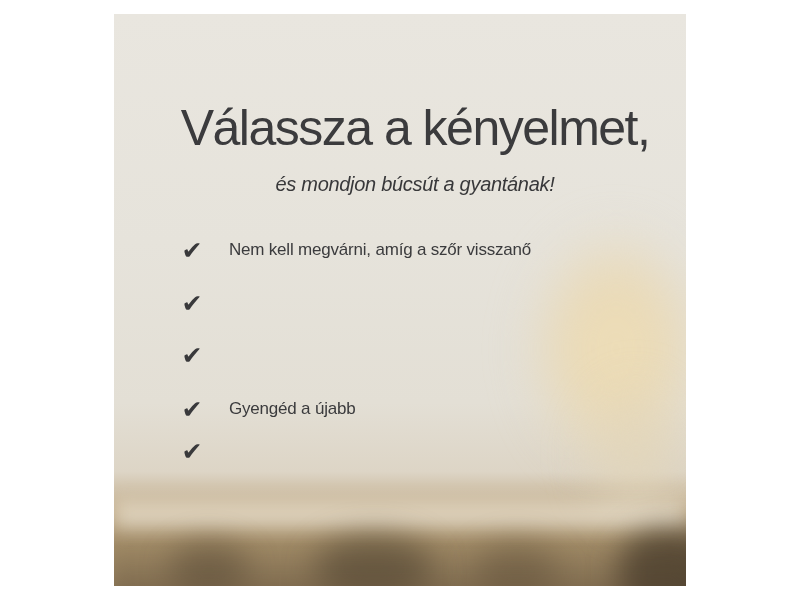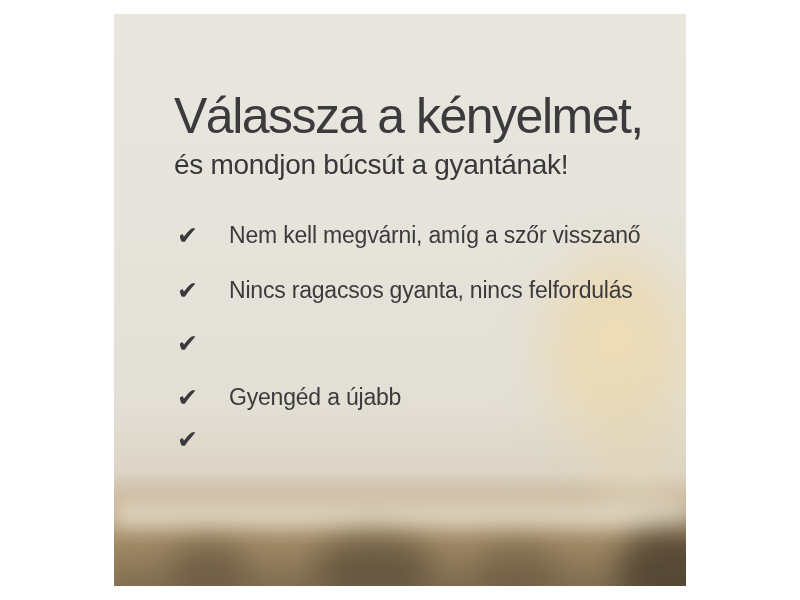--- a/index.html
+++ b/index.html
@@ -52,38 +52,40 @@
   .blob-dark-d { left: 505px; top: 515px; width: 110px; height: 90px; background: rgba(48,39,28,0.62); border-radius: 40%; filter: blur(15px); }
   .bottom-shade {
     left: 0; right: 0; bottom: -15px; height: 60px;
     background: linear-gradient(180deg, rgba(92,76,55,0) 0%, rgba(92,76,55,0.35) 100%);
     filter: blur(8px);
   }
 
   
   .content {
     position: absolute;
-    left: 60px; top: 76px;
+    left: 60px; top: 88px;
     width: 482px;
     color: #3b3b3d;
+    text-align: center;
   }
   .title {
     font-size: 50px;
     font-weight: 400;
     letter-spacing: -1.5px;
     line-height: 1.04;
     color: #3b3b3d;
     white-space: nowrap;
   }
   .subtitle {
-    margin-top: 7px;
-    font-size: 28px;
+    margin-top: 19px;
+    font-size: 20px;
     font-weight: 500;
     letter-spacing: -0.3px;
     color: #38383a;
+    font-style: italic;
   }
   .benefit-list {
     margin-top: 40px;
     list-style: none;
   }
   .benefit-item {
     display: flex;
     align-items: center;
     margin-bottom: 27px;
   }
@@ -92,21 +94,21 @@
     flex: 0 0 30px;
     width: 30px;
     margin-left: 3px;
     margin-right: 22px;
     font-size: 25px;
     font-weight: 700;
     color: #39393b;
     line-height: 1;
   }
   .benefit-text {
-    font-size: 23px;
+    font-size: 17px;
     font-weight: 400;
     letter-spacing: -0.2px;
     line-height: 28px;
     color: #3b3b3d;
     white-space: pre-line;
   }
 </style>
 </head>
 <body>
 
@@ -124,21 +126,20 @@
     <div class="title">Válassza a kényelmet,</div>
     <div class="subtitle">és mondjon búcsút a gyantának!</div>
 
     <ul class="benefit-list">
       <li class="benefit-item">
         <span class="check-icon">✔</span>
         <span class="benefit-text">Nem kell megvárni, amíg a szőr visszanő</span>
       </li>
       <li class="benefit-item">
         <span class="check-icon">✔</span>
-        <span class="benefit-text">Nincs ragacsos gyanta, nincs felfordulás</span>
       </li>
       <li class="benefit-item">
         <span class="check-icon">✔</span>
       </li>
       <li class="benefit-item">
         <span class="check-icon">✔</span>
         <span class="benefit-text">Gyengéd a újabb</span>
       </li>
       <li class="benefit-item">
         <span class="check-icon">✔</span>

